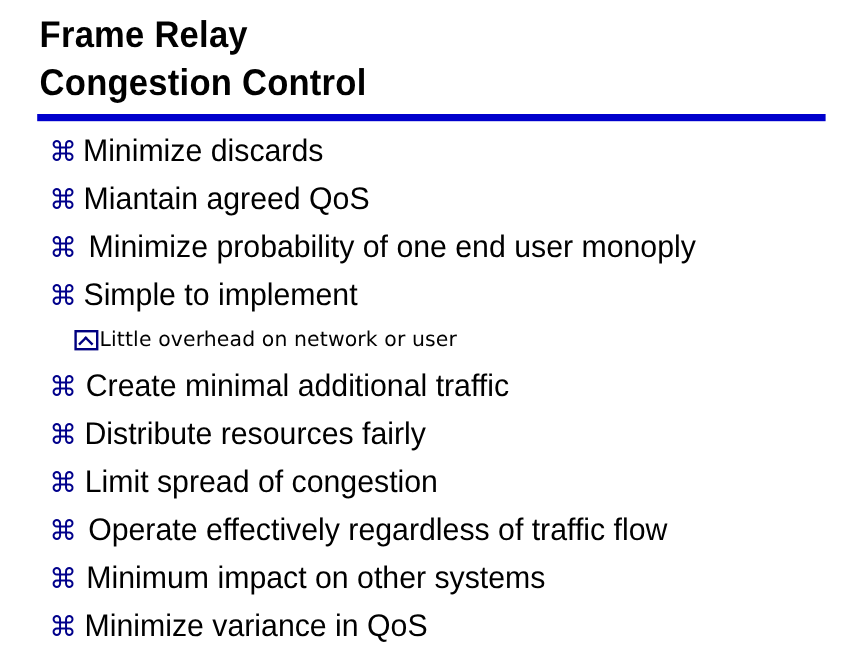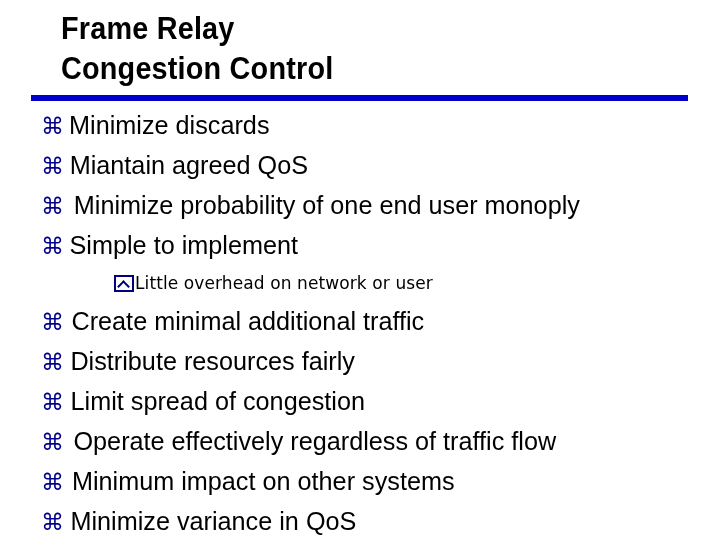--- a/index.html
+++ b/index.html
@@ -21,21 +21,20 @@
     height: 540px;
     background: #ffffff;
   }
 
   
   .title-block {
     position: absolute;
     left: 33px;
     top: 9px;
     width: 660px;
-    margin-left: 28px;
   }
   .title-line {
     font-family: "Liberation Sans Narrow", "Liberation Sans", "DejaVu Sans", sans-serif;
     font-weight: bold;
     font-size: 31px;
     line-height: 40px;
     color: #000000;
     letter-spacing: 0.2px;
     white-space: nowrap;
     transform: scaleX(0.93);
@@ -83,21 +82,21 @@
     font-size: 26px;
     line-height: 40px;
     color: #000000;
     white-space: nowrap;
     transform: scaleX(0.97);
     transform-origin: left baseline;
   }
 
   
   .lvl2 {
-    padding-left: 114px;
+    padding-left: 62px;
     height: 36px;
   }
   .lvl2 .bullet-box {
     flex: 0 0 20px;
     width: 20px;
     height: 17px;
     border: 2px solid #000080;
     box-sizing: border-box;
     position: relative;
     align-self: center;

